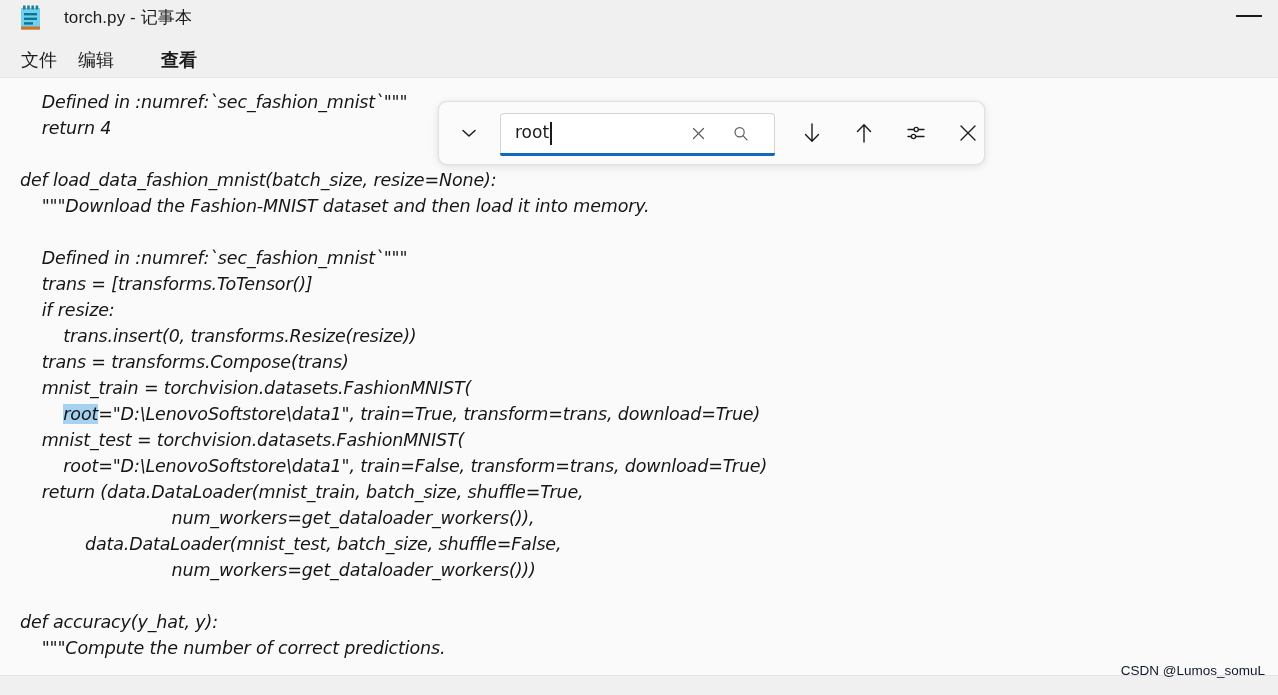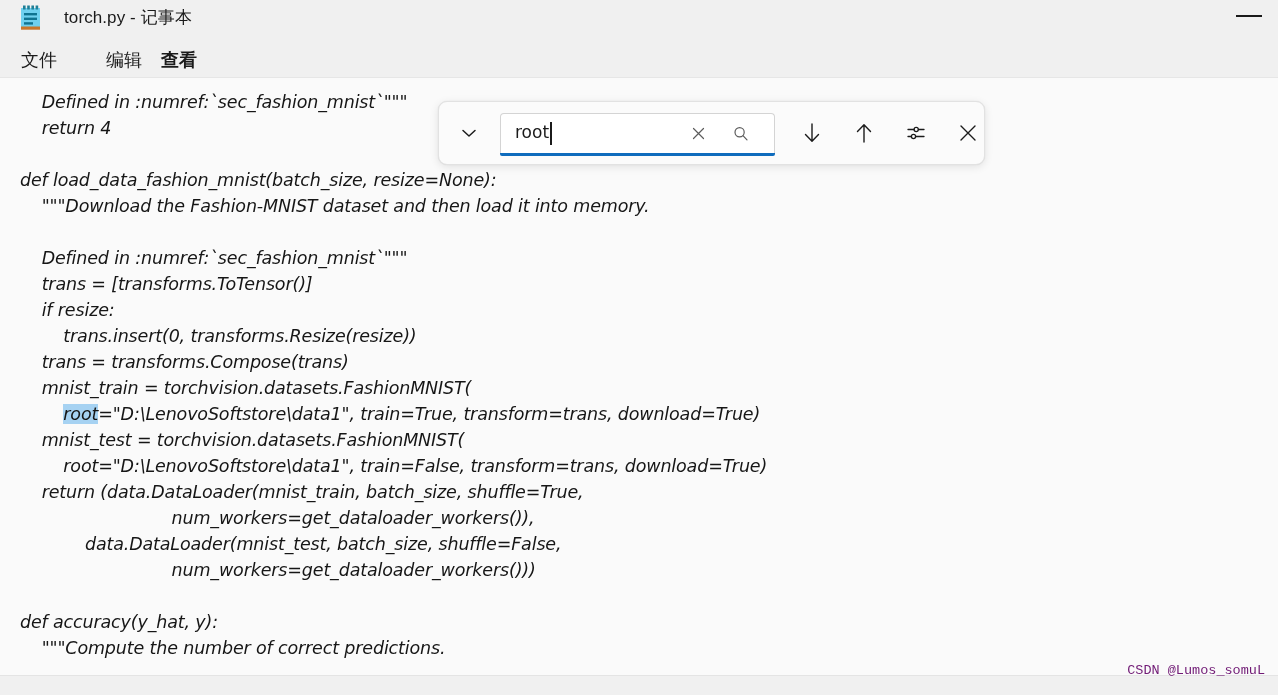--- a/index.html
+++ b/index.html
@@ -49,21 +49,21 @@
     padding-left: 25px;
   }
   .menu-item {
     position: absolute; top: 7px;
     font-size: 18px; color: #1b1b1b;
     padding: 1px 6px;
     white-space: nowrap;
     font-family: "DejaVu Sans", "Liberation Sans", sans-serif;
   }
   .menu-item.m0 { left: 15px; }
-  .menu-item.m1 { left: 100px; }
+  .menu-item.m1 { left: 72px; }
   .menu-item.m2 { left: 155px; font-weight: bold; }
 
   
   .editor {
     position: absolute; left: 0; top: 77px;
     width: 1278px; height: 598px;
     background: #fafafa;
     border-top: 1px solid #e6e6e6;
     overflow: hidden;
   }
@@ -84,22 +84,22 @@
     position: absolute; left: 0; top: 675px;
     width: 1278px; height: 20px;
     background: #f0f0f0;
     border-top: 1px solid #e4e4e4;
   }
 
   
   .watermark {
     position: absolute; right: 13px; top: 663px;
     font-size: 13.5px;
-    color: #701a75;
-    font-family: Liberation Mono, monospace;
+    color: #0f172a;
+    font-family: Liberation Sans, sans-serif;
     white-space: nowrap;
   }
 
   
   .findbar {
     position: absolute; left: 438px; top: 101px;
     width: 547px; height: 64px;
     background: #fbfbfb;
     border: 1px solid #e2e2e2;
     border-radius: 9px;

